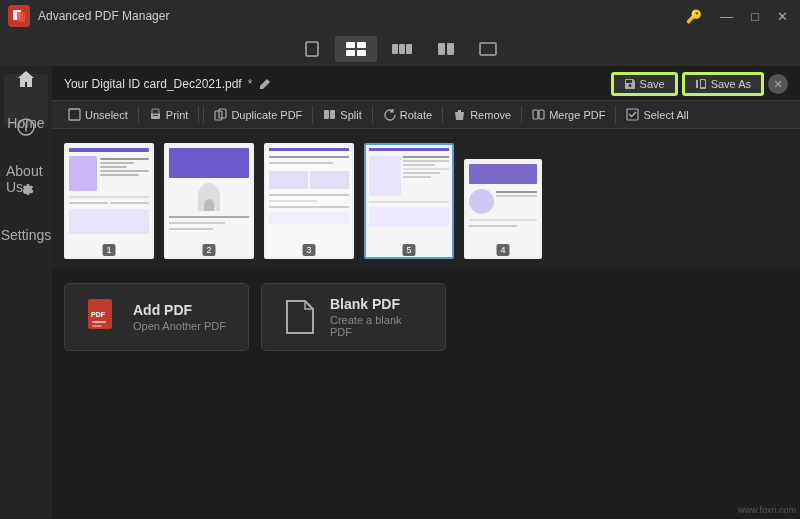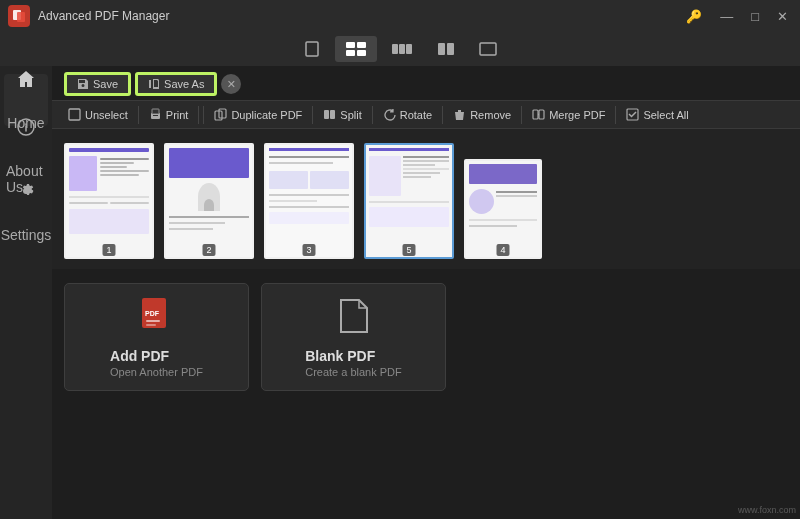--- a/index.html
+++ b/index.html
@@ -282,21 +282,20 @@
     .action-card {
       display: flex;
       align-items: center;
       gap: 12px;
       background: #2b2b2b;
       border: 1px solid #3e3e3e;
       border-radius: 5px;
       padding: 12px 20px;
       cursor: pointer;
       width: 185px;
-      flex-direction: column;
     }
     .action-icon {
       width: 36px;
       height: 40px;
       display: flex;
       align-items: center;
       justify-content: center;
       flex-shrink: 0;
     }
     .action-text .action-title {
@@ -400,20 +399,27 @@
           <path d="M10 7a3 3 0 100 6 3 3 0 000-6zm7.2 2.5l-1.5-.9a5.8 5.8 0 000-1.2l1.5-.9-1.2-2-1.6.6a5.9 5.9 0 00-1-.6L13 3h-2l-.4 1.5a5.9 5.9 0 00-1 .6L8 4.5l-1.2 2 1.5.9a5.8 5.8 0 000 1.2l-1.5.9 1.2 2 1.6-.6a5.9 5.9 0 001 .6L11 14h2l.4-1.5a5.9 5.9 0 001-.6l1.6.6 1.2-2z"></path>
         </svg>
       </div>
       <span class="sidebar-label">Settings</span>
     </div>
   </div>
 
   <div class="content">
 
     <div class="file-header">
+      <div class="file-title">
+        <span>Your Digital ID card_Dec2021.pdf</span>
+        <span class="asterisk">*</span>
+        <svg width="14" height="14" viewBox="0 0 14 14" fill="#aaa">
+          <path d="M9 2l3 3-7 7H2v-3L9 2z"></path>
+        </svg>
+      </div>
       <div class="file-actions">
         <button class="file-btn">
           <svg width="12" height="12" viewBox="0 0 12 12" fill="#aaa">
             <path d="M2 1h7l2 2v8H1V1h1zm4 8a1.5 1.5 0 100-3 1.5 1.5 0 000 3zM2 2v3h6V2H2z"></path>
           </svg>
           <span>Save</span>
         </button>
         <button class="file-btn">
           <svg width="12" height="12" viewBox="0 0 12 12" fill="#aaa">
             <path d="M1 2h2v8H1V2zm4-1h5l1 1v9H5V1zm1 1v7h4V3l-1-1H6z"></path>

